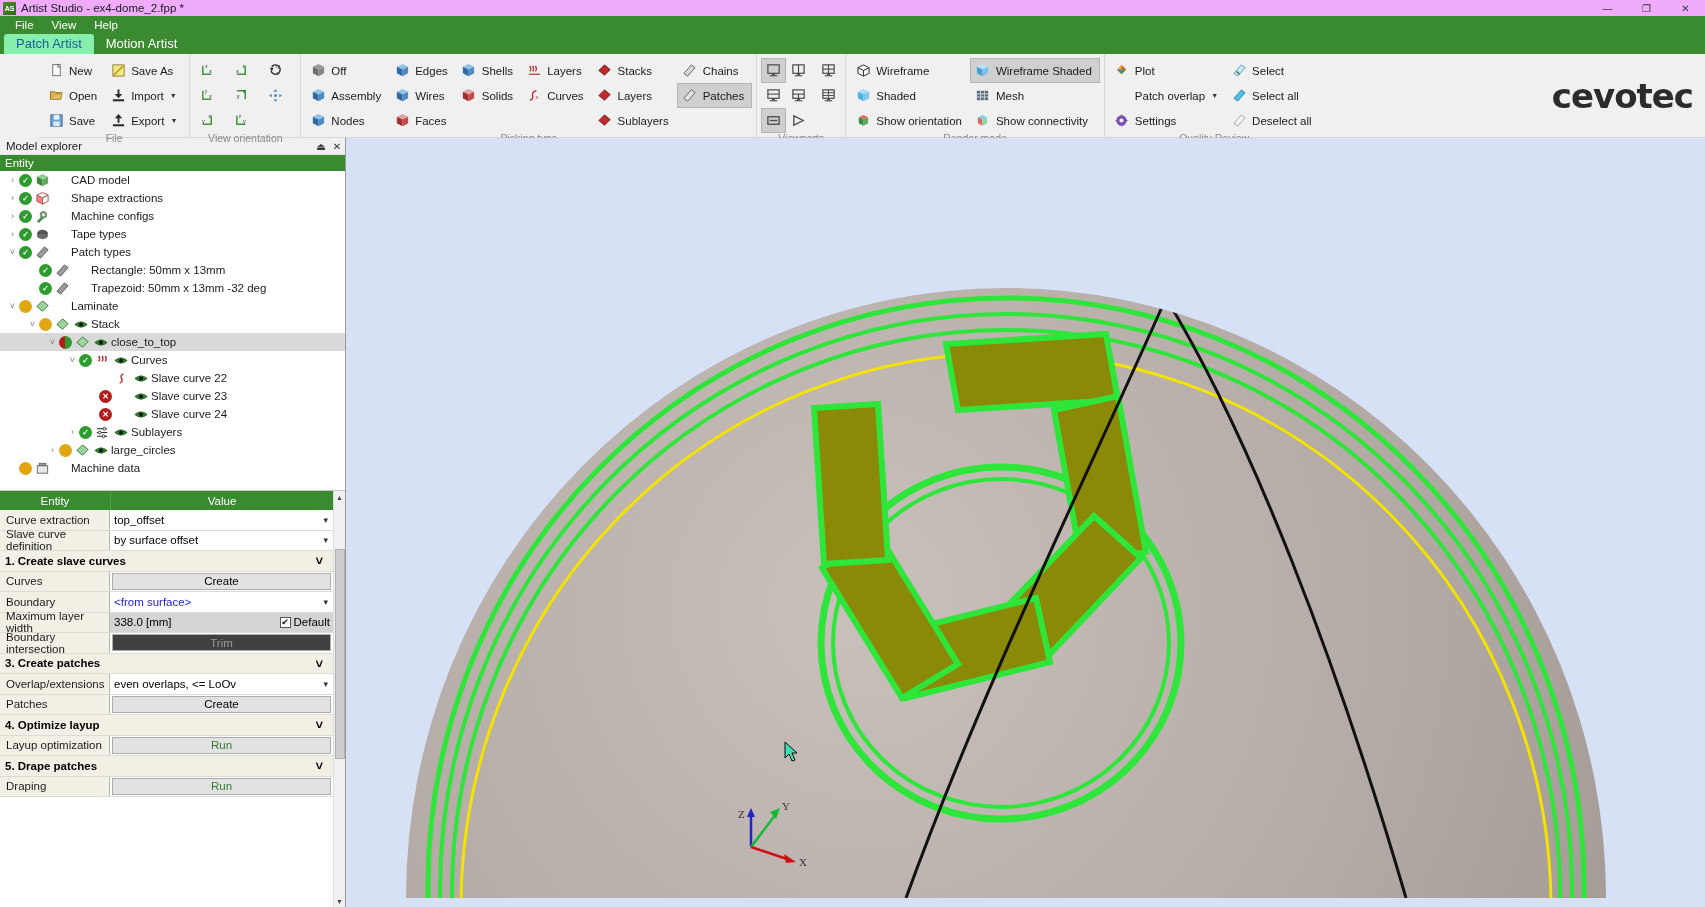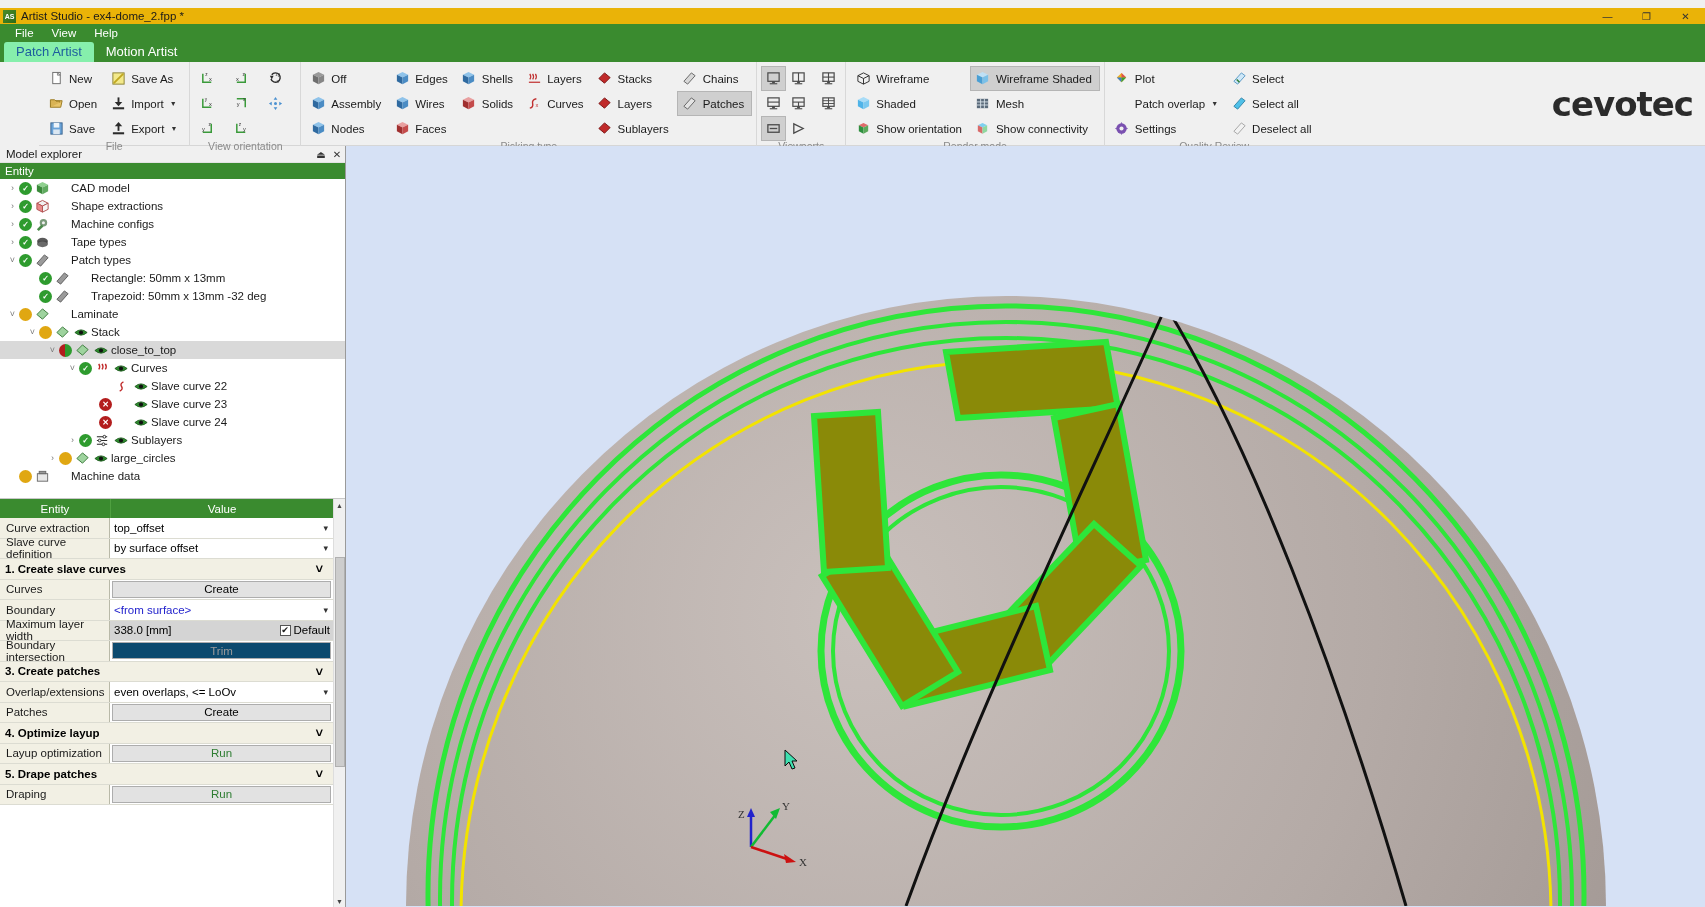--- a/index.html
+++ b/index.html
@@ -7,22 +7,22 @@
     width: 1705px; height: 907px;
     font-family: "Liberation Sans", sans-serif;
     font-size: 12px;
     overflow: hidden;
     background: #f0f0f0;
   }
   #app { position: relative; width: 1705px; height: 907px; display: flex; flex-direction: column; }
 
   
   .titlebar {
-    height: 16px; background: #eab308; display: flex; align-items: center;
-    font-size: 11px; color: #1a1a1a; flex: none; position: relative; margin-top: 8px;
+    height: 16px; background: #f0abfc; display: flex; align-items: center;
+    font-size: 11px; color: #1a1a1a; flex: none; position: relative;
   }
   .titlebar .appicon {
     width: 13px; height: 13px; margin: 0 5px 0 3px;
     background: linear-gradient(135deg,#4a8c2a 0%,#2f6b18 100%);
     color:#fff; font-size:7px; line-height:13px; text-align:center; font-weight:bold;
   }
   .titlebar .t-text { font-size:11.5px; }
   .winbtns { position:absolute; right:0; top:0; height:16px; display:flex; }
   .winbtn { width:39px; height:16px; display:flex; align-items:center; justify-content:center;
             font-size:10px; color:#333; }
@@ -112,21 +112,21 @@
              color:#1a1a1a; border-right:1px solid #b9b9a8; }
   .prow .v { flex:1; display:flex; align-items:center; padding-left:4px; background:#fff; position:relative; }
   .prow .v.combo::after { content:"\25BE"; position:absolute; right:5px; font-size:9px; color:#333; }
   .prow .v.blue { color:#2222cc; }
   .prow .v.grey { background:#d4d4d4; }
   .prow.section { height:20.5px; background:#f2f0e4; display:flex; align-items:center;
                   font-weight:bold; padding-left:5px; font-size:11.5px; position:relative; }
   .prow.section::after { content:"\02C5"; position:absolute; right:10px; font-weight:bold; font-size:13px; }
   .btncell { flex:1; display:flex; align-items:center; justify-content:center;
              background:#e2e2e2; border:1px solid #adadad; height:17px; margin:1px 2px; font-size:11.5px; }
-  .btncell.disabled { color:#9a9a9a; background:#0c4a6e; }
+  .btncell.disabled { color:#9a9a9a; background:#404040; }
   .btncell.run { color:#2e7d32; }
   .chk { display:flex; align-items:center; gap:3px; position:absolute; right:3px; }
   .chkbox { width:11px; height:11px; border:1px solid #555; background:#fff; color:#1a1a1a;
             font-size:9px; line-height:9px; display:flex; align-items:center; justify-content:center; }
 
   .scroll { width:12px; background:#f0f0f0; border-left:1px solid #ddd; position:relative; flex:none; }
   .scroll .up, .scroll .dn { height:12px; display:flex; align-items:center; justify-content:center;
       font-size:7px; color:#444; background:#f0f0f0; }
   .scroll .thumb { position:absolute; left:1px; width:10px; background:#cdcdcd; border:1px solid #b0b0b0; }
 

